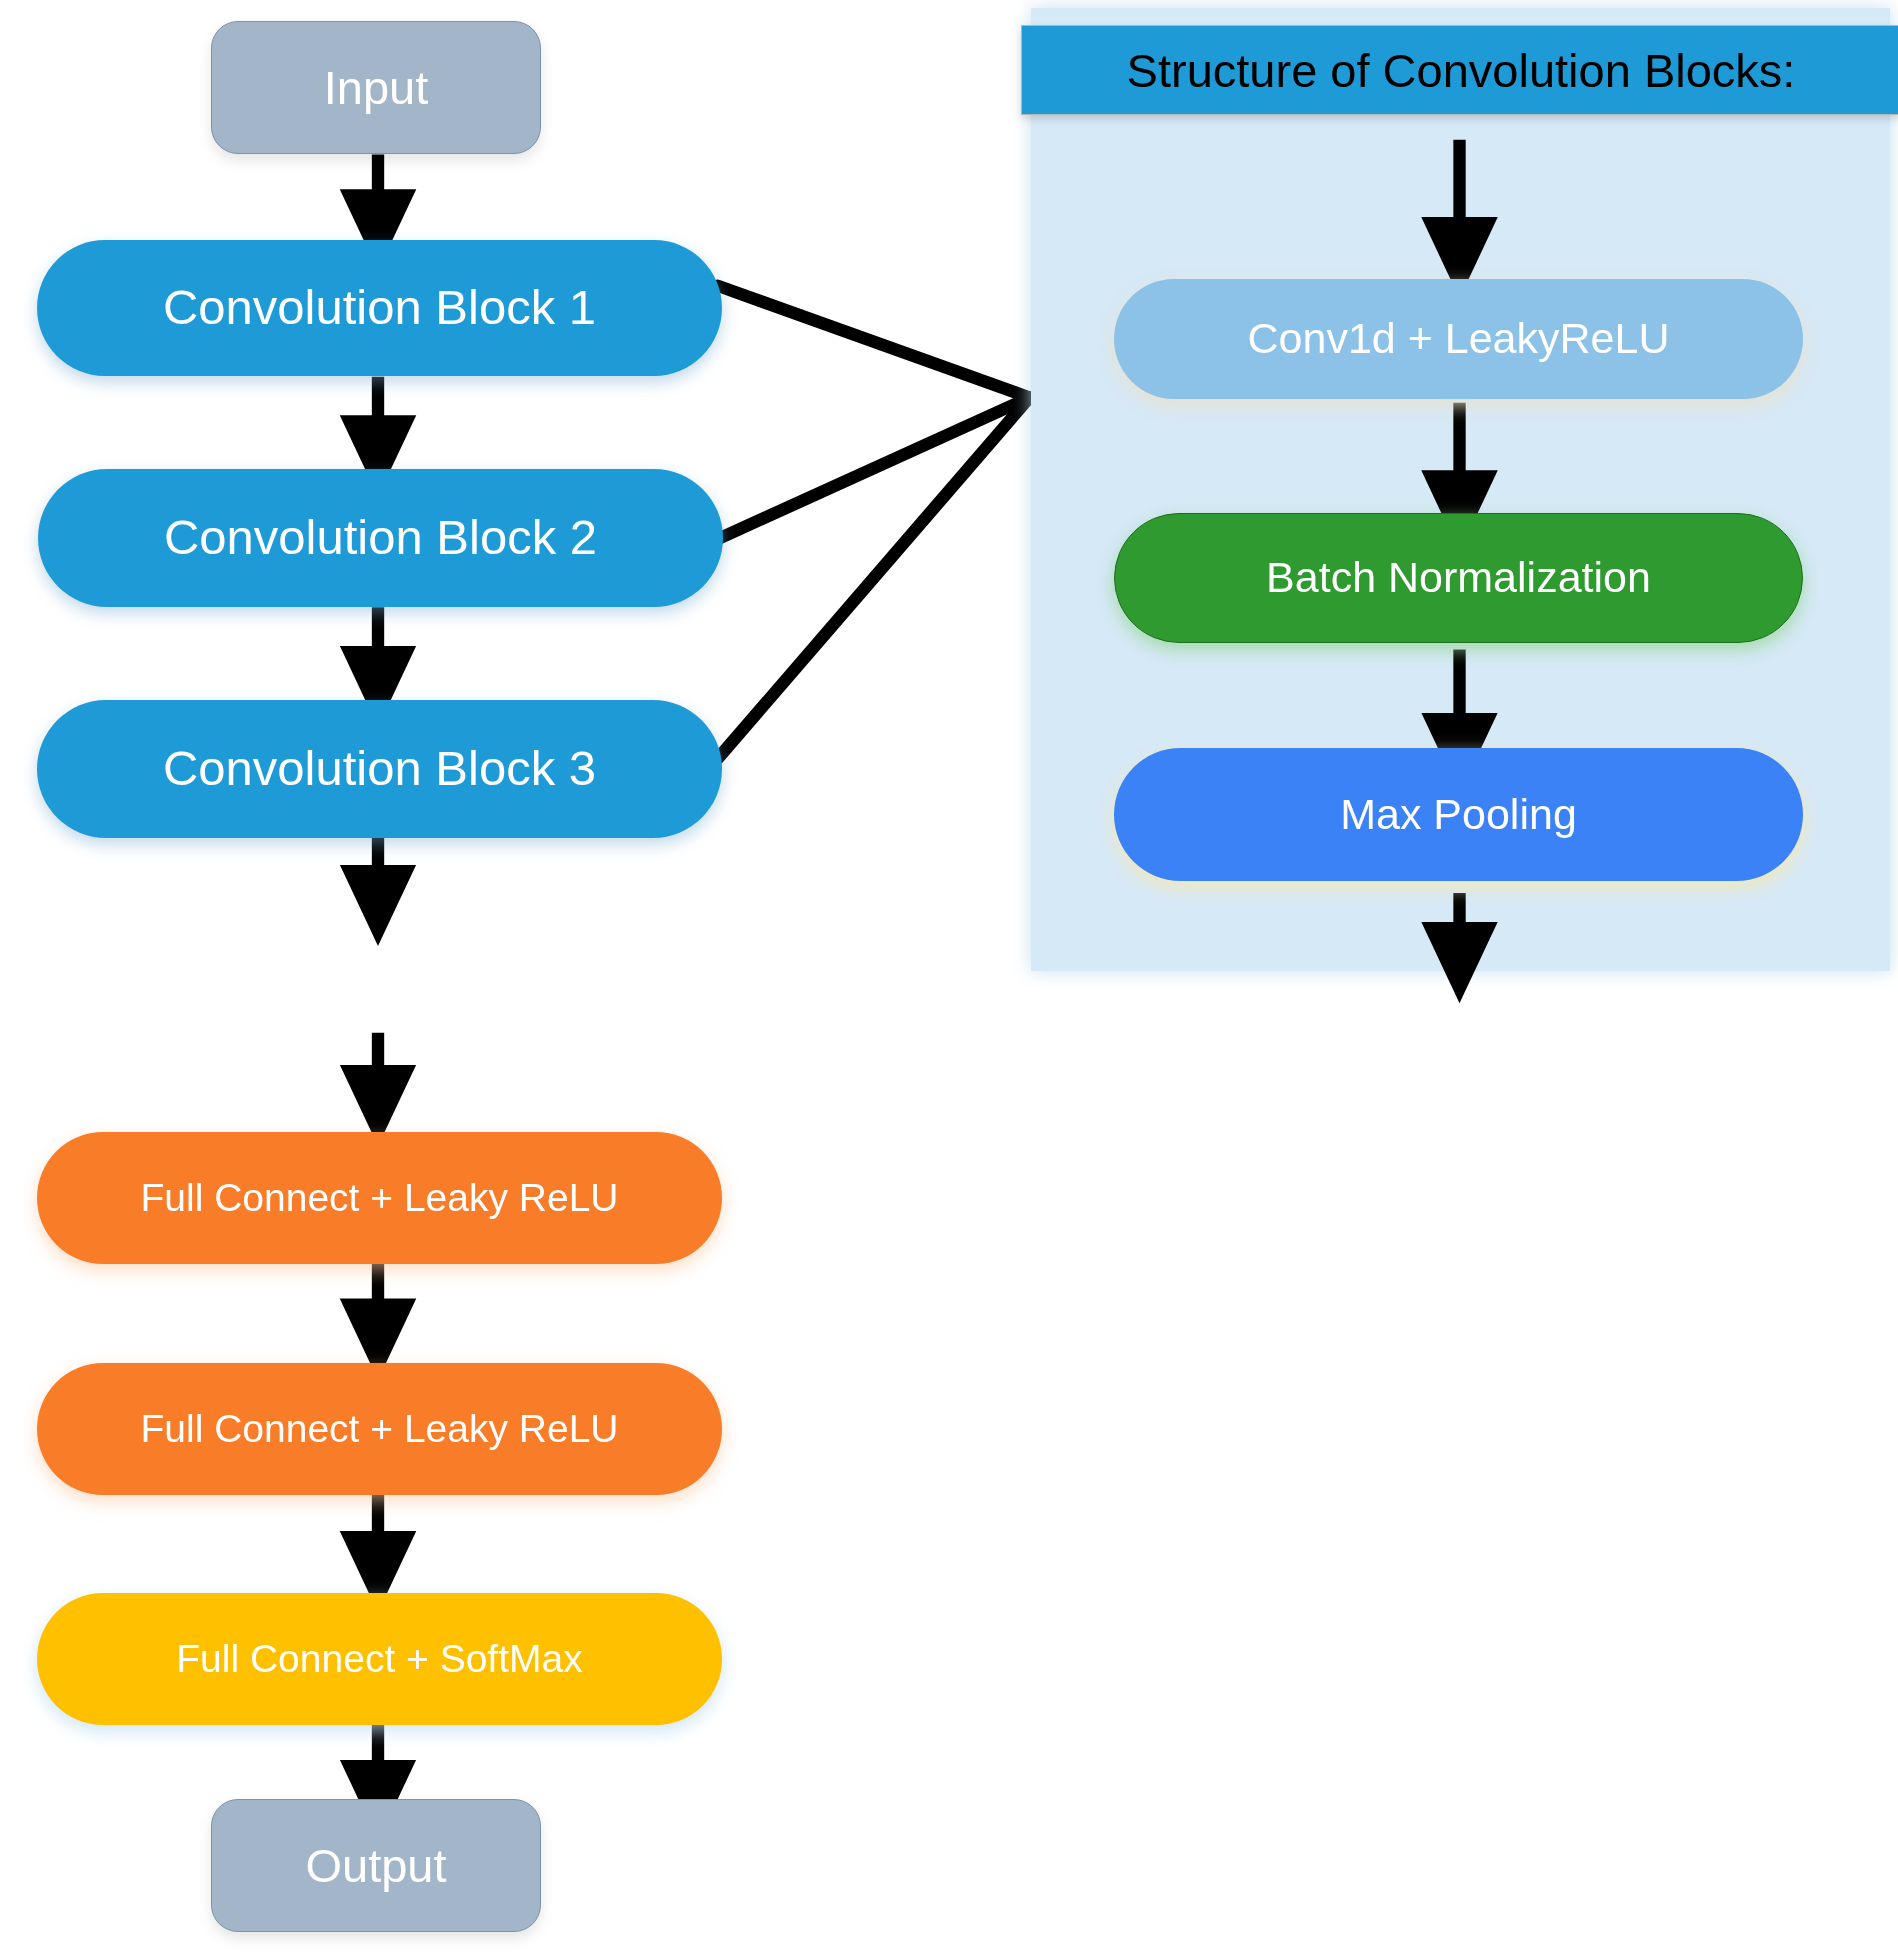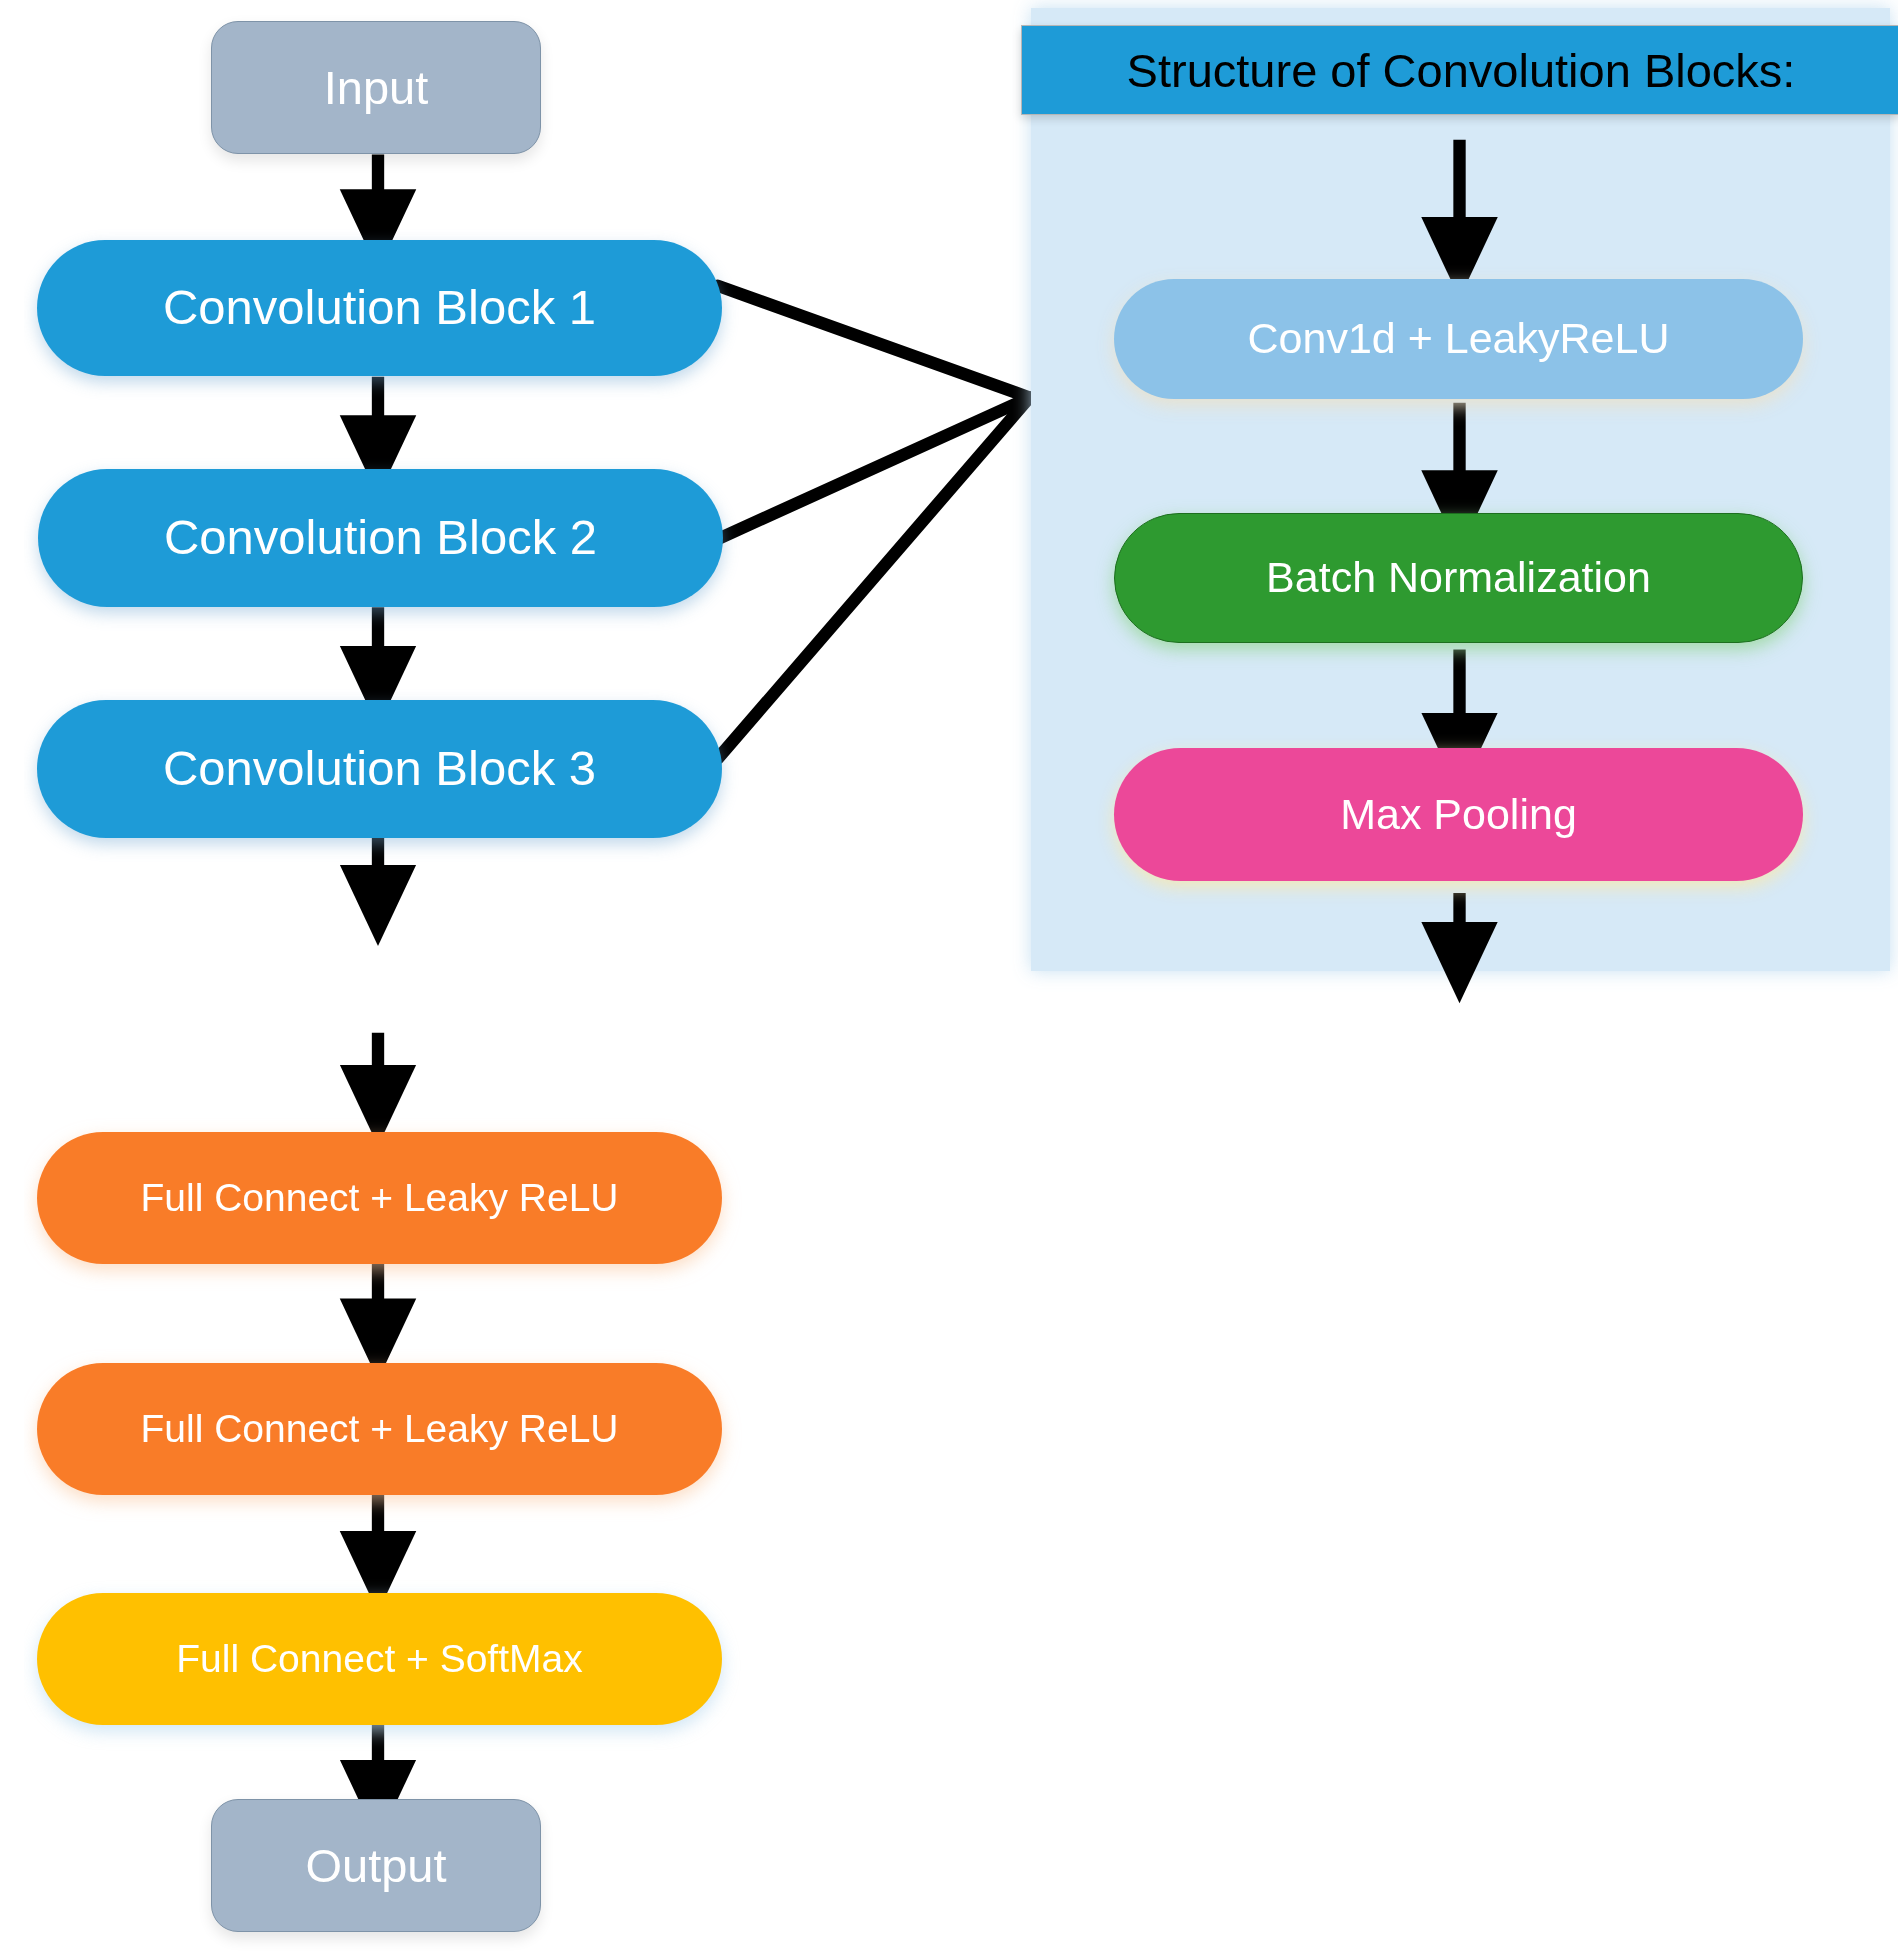--- a/index.html
+++ b/index.html
@@ -115,21 +115,21 @@
     box-shadow: 0 6.5px 17px rgba(235,225,200,0.85);
   }
   .sub-bn {
     background: #2e9a30;
     border: 1.9px solid #1d6f1f;
     border-radius: 649px;
     font-size: 43px;
     box-shadow: 0 6.5px 17px rgba(150,215,150,0.8);
   }
   .sub-pool {
-    background: #ec4899;
+    background: #3b82f6;
     border-radius: 649px;
     font-size: 43px;
     box-shadow: 0 6.5px 17px rgba(245,232,180,0.9);
   }
 </style>
 </head>
 <body>
 
 <div id="canvas">
 

